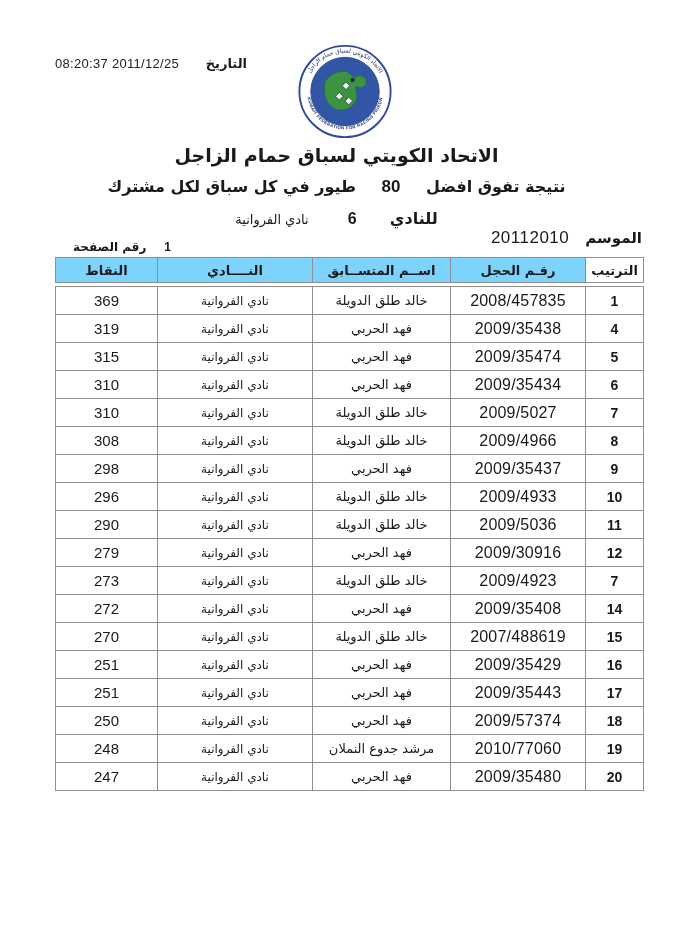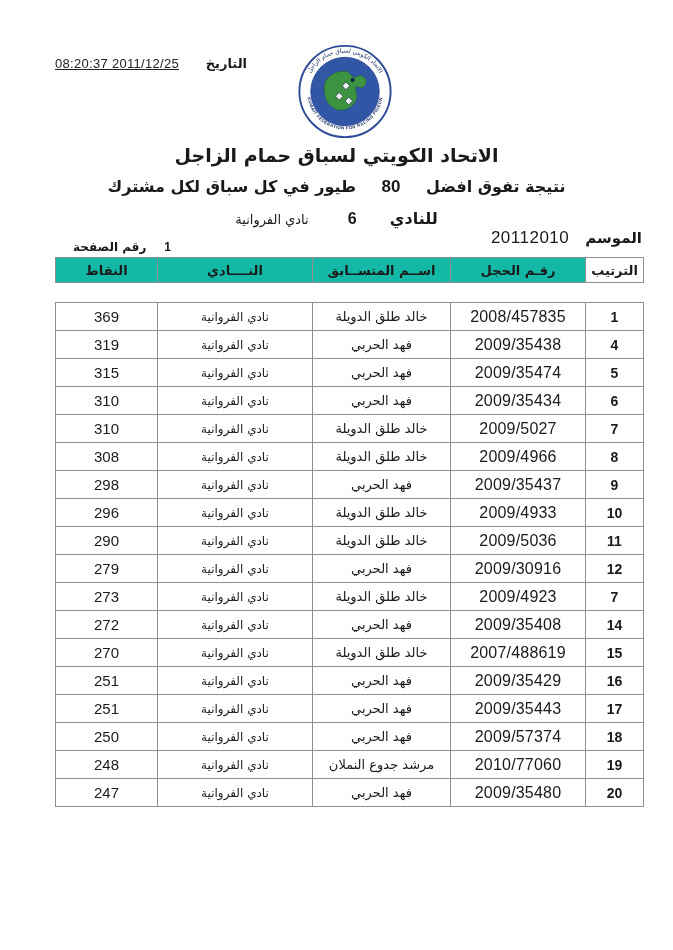--- a/index.html
+++ b/index.html
@@ -5,21 +5,21 @@
   html,body{margin:0;padding:0;background:#fff;}
   .page{
     position:relative;width:673px;height:950px;background:#ffffff;
     font-family:"DejaVu Sans",sans-serif;color:#1a1a1a;overflow:hidden;
   }
   .num{font-family:"Liberation Sans","DejaVu Sans",sans-serif;}
 
   
   .date-row{position:absolute;top:56px;left:55px;width:192px;display:flex;
     justify-content:space-between;align-items:baseline;}
-  .date-value{font-size:13px;letter-spacing:.3px;color:#222;text-decoration:underline;}
+  .date-value{font-size:13px;letter-spacing:.3px;color:#222;}
   .date-label{font-size:13px;font-weight:bold;}
 
   
   .logo{position:absolute;left:295px;top:44px;width:100px;height:95px;}
 
   
   .title{position:absolute;top:144px;left:0;width:100%;text-align:center;
     font-size:19px;font-weight:bold;letter-spacing:.2px;}
   .subtitle{position:absolute;top:177px;left:0;width:100%;text-align:center;
     font-size:16px;font-weight:bold;direction:rtl;}
@@ -38,23 +38,23 @@
   .pageno-label{font-size:12px;font-weight:bold;}
   .pageno-value{font-size:12px;font-weight:bold;margin-left:18px;}
 
   
   .tbl-wrap{position:absolute;left:55px;top:257px;width:588px;}
   table{border-collapse:collapse;table-layout:fixed;width:588px;}
   col.c-points{width:102px;} col.c-club{width:155px;} col.c-name{width:138px;}
   col.c-ring{width:135px;} col.c-rank{width:58px;}
   th,td{border:1px solid #8f8f8f;text-align:center;vertical-align:middle;
     padding:0;overflow:hidden;white-space:nowrap;}
-  thead th{height:24px;background:#14b8a6;font-size:13px;font-weight:bold;}
+  thead th{height:24px;background:#7dd3fc;font-size:13px;font-weight:bold;}
   thead th.rank-hdr{background:#ffffff;margin-left:28px;}
-  .body-table{margin-top:19px;}
+  .body-table{margin-top:3px;}
   .body-table td{height:27px;}
   td.col-points{font-size:15px;}
   td.col-club{font-size:12px;}
   td.col-name{font-size:13px;}
   td.col-ring{font-size:16px;letter-spacing:.2px;}
   td.col-rank{font-size:14px;font-weight:bold;}
 </style>
 </head>
 <body>
 

